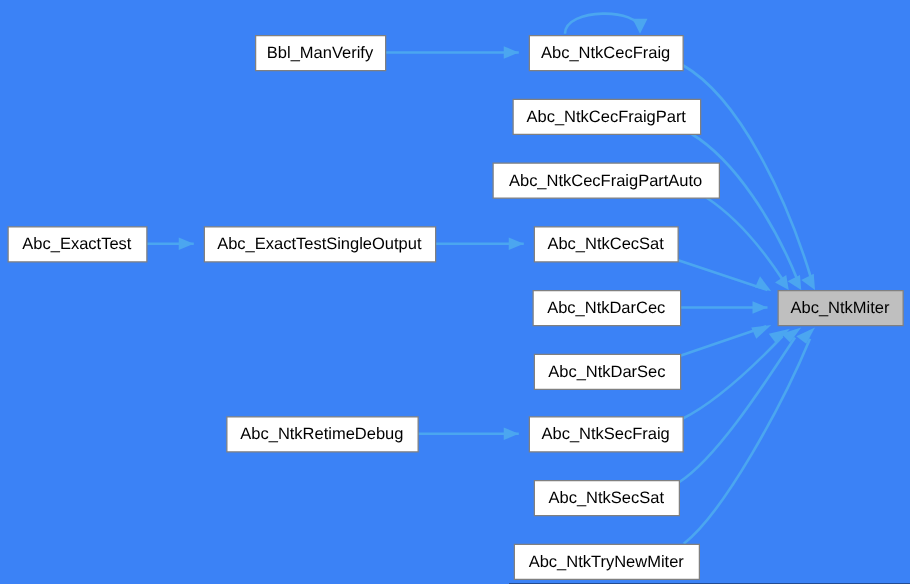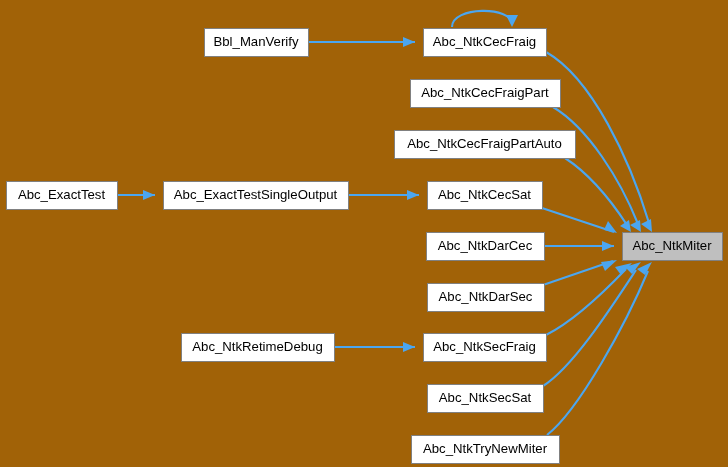--- a/index.html
+++ b/index.html
@@ -4,21 +4,21 @@
 <style>
   html, body {
     margin: 0;
     padding: 0;
     background: #000000;
   }
   #graph-root {
     position: relative;
     width: 728px;
     height: 467px;
-    background: #a16207;
+    background: #3b82f6;
     overflow: hidden;
     font-family: "Liberation Sans", sans-serif;
   }
   #graph-svg {
     position: absolute;
     left: 0;
     top: 0;
     width: 728px;
     height: 467px;
     display: block;

